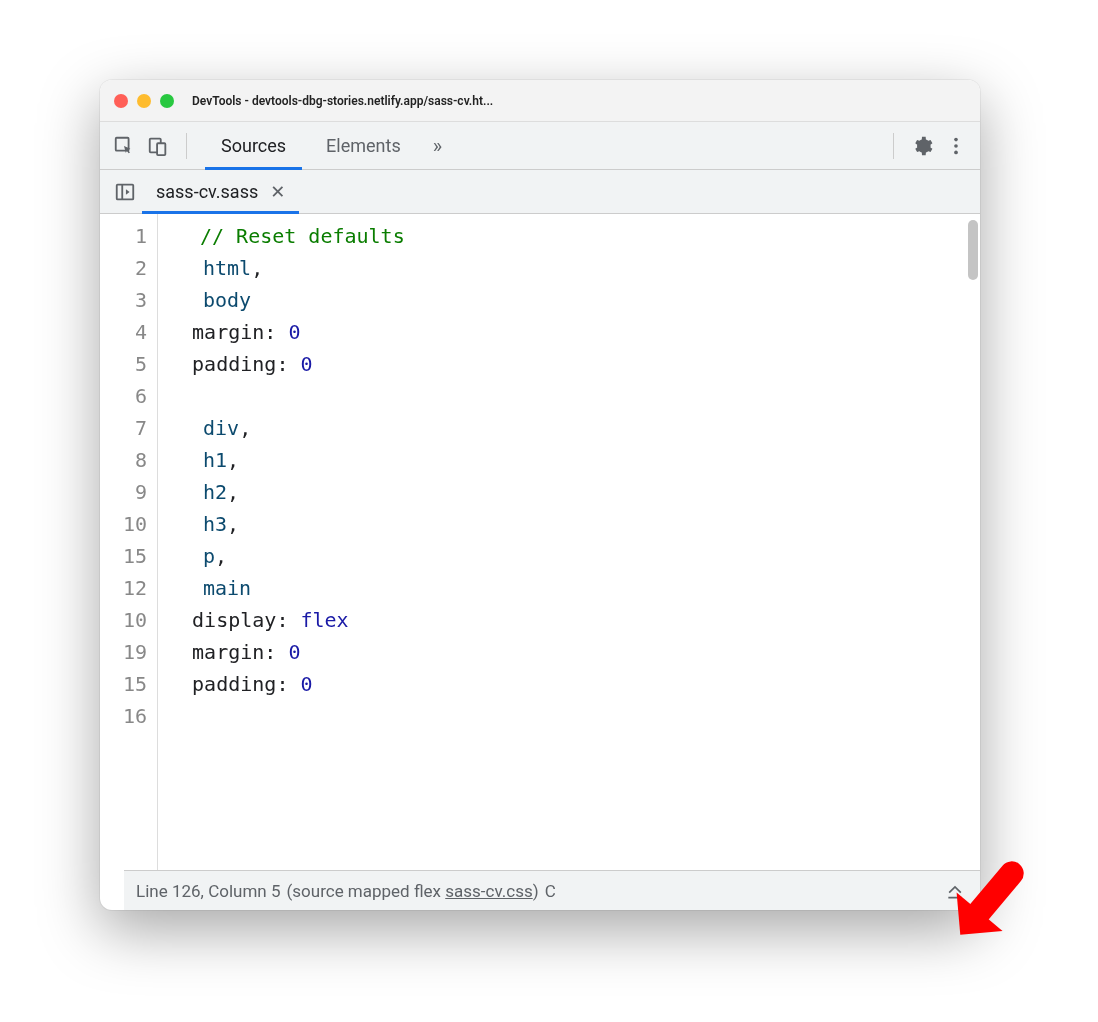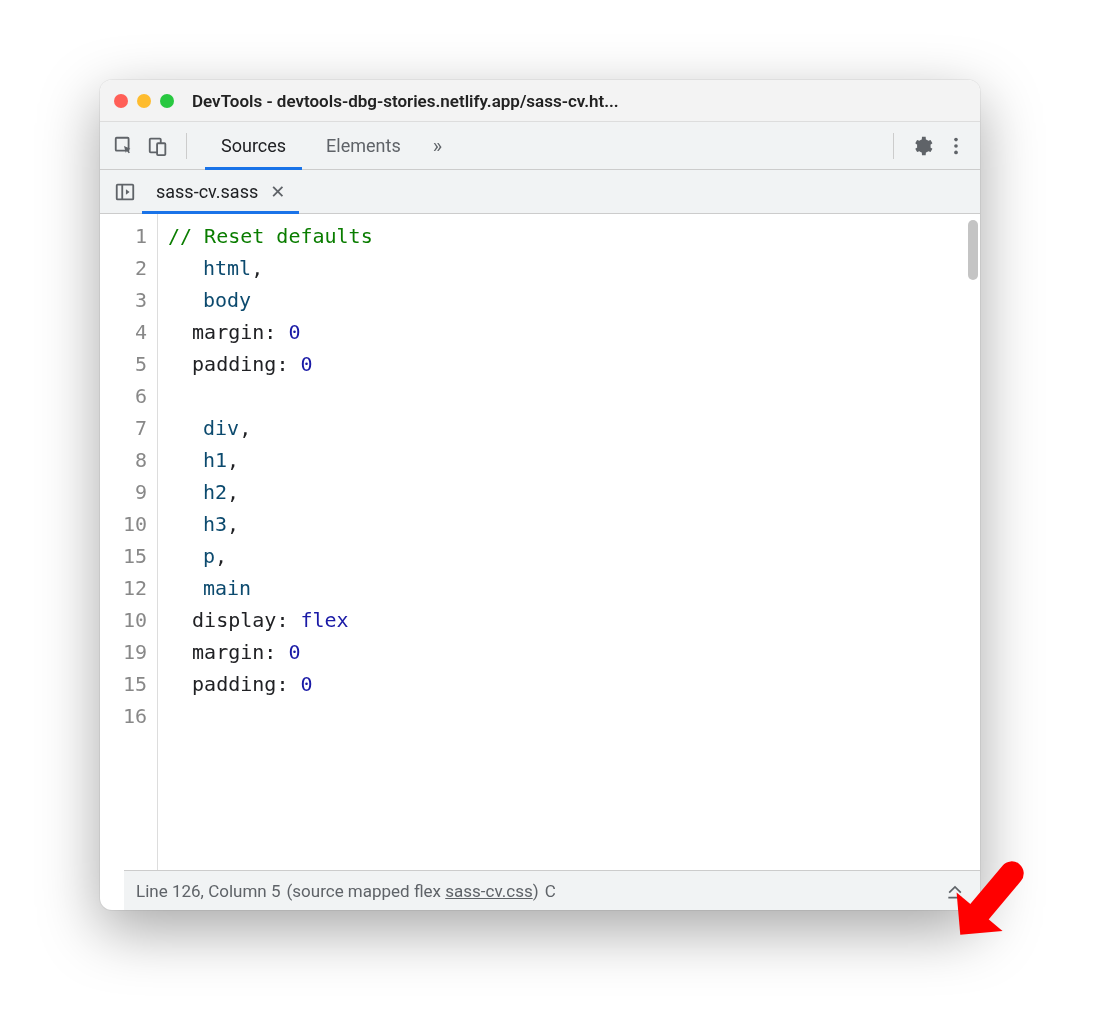--- a/index.html
+++ b/index.html
@@ -32,21 +32,21 @@
       gap: 10px;
       border-bottom: 1px solid #ddd;
     }
     .traffic { display: flex; gap: 9px; }
     .dot { width: 14px; height: 14px; border-radius: 50%; }
     .dot.red { background: #ff5f57; }
     .dot.yellow { background: #febc2e; }
     .dot.green { background: #28c840; }
     .title {
       flex: 1;
-      font-size: 17px;
+      font-size: 12px;
       font-weight: 600;
       color: #222;
       white-space: nowrap;
       overflow: hidden;
       text-overflow: ellipsis;
       margin-left: 8px;
     }
     .toolbar {
       height: 48px;
       background: #f1f3f4;
@@ -146,21 +146,21 @@
       background: #fff;
       border-right: 1px solid #ddd;
       user-select: none;
     }
     .code {
       flex: 1;
       padding: 6px 0 6px 10px;
       white-space: pre;
       color: #202124;
     }
-    .tok-comment { color: #0a7d00; }
+    .tok-comment { color: #0a7d00; margin-left: 32px; }
     .tok-tag { color: #0c4a6e; margin-left: 35px; }
     .tok-prop { color: #202124; }
     .tok-val { color: #1a1aa6; }
     .tok-punct { color: #202124; }
     .scrollbar {
       position: absolute;
       right: 2px;
       top: 6px;
       width: 10px;
       height: 60px;

